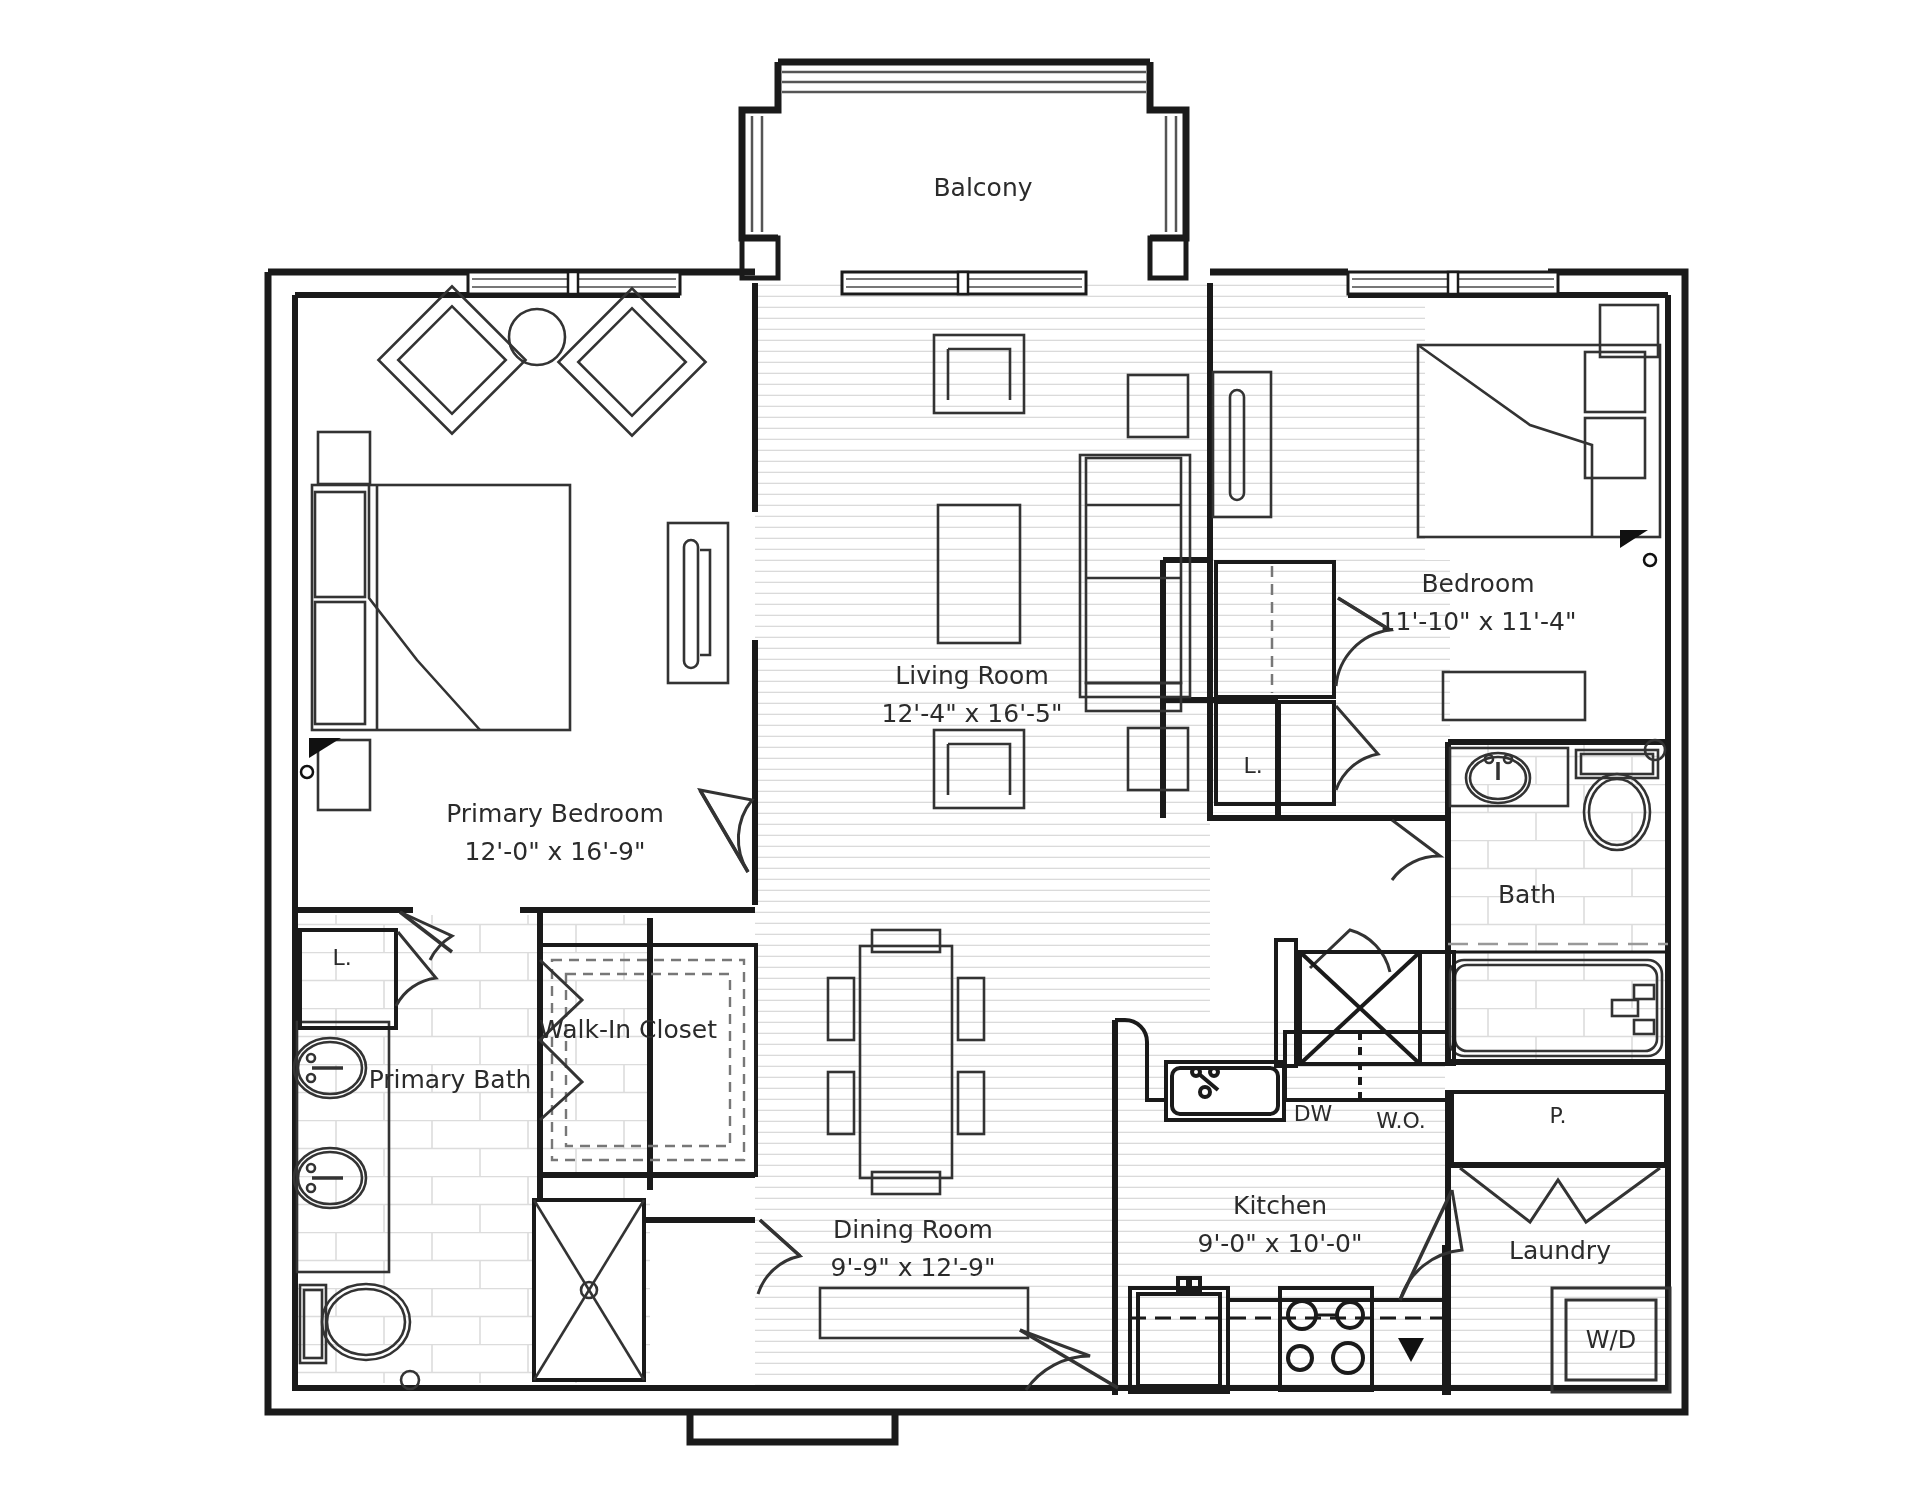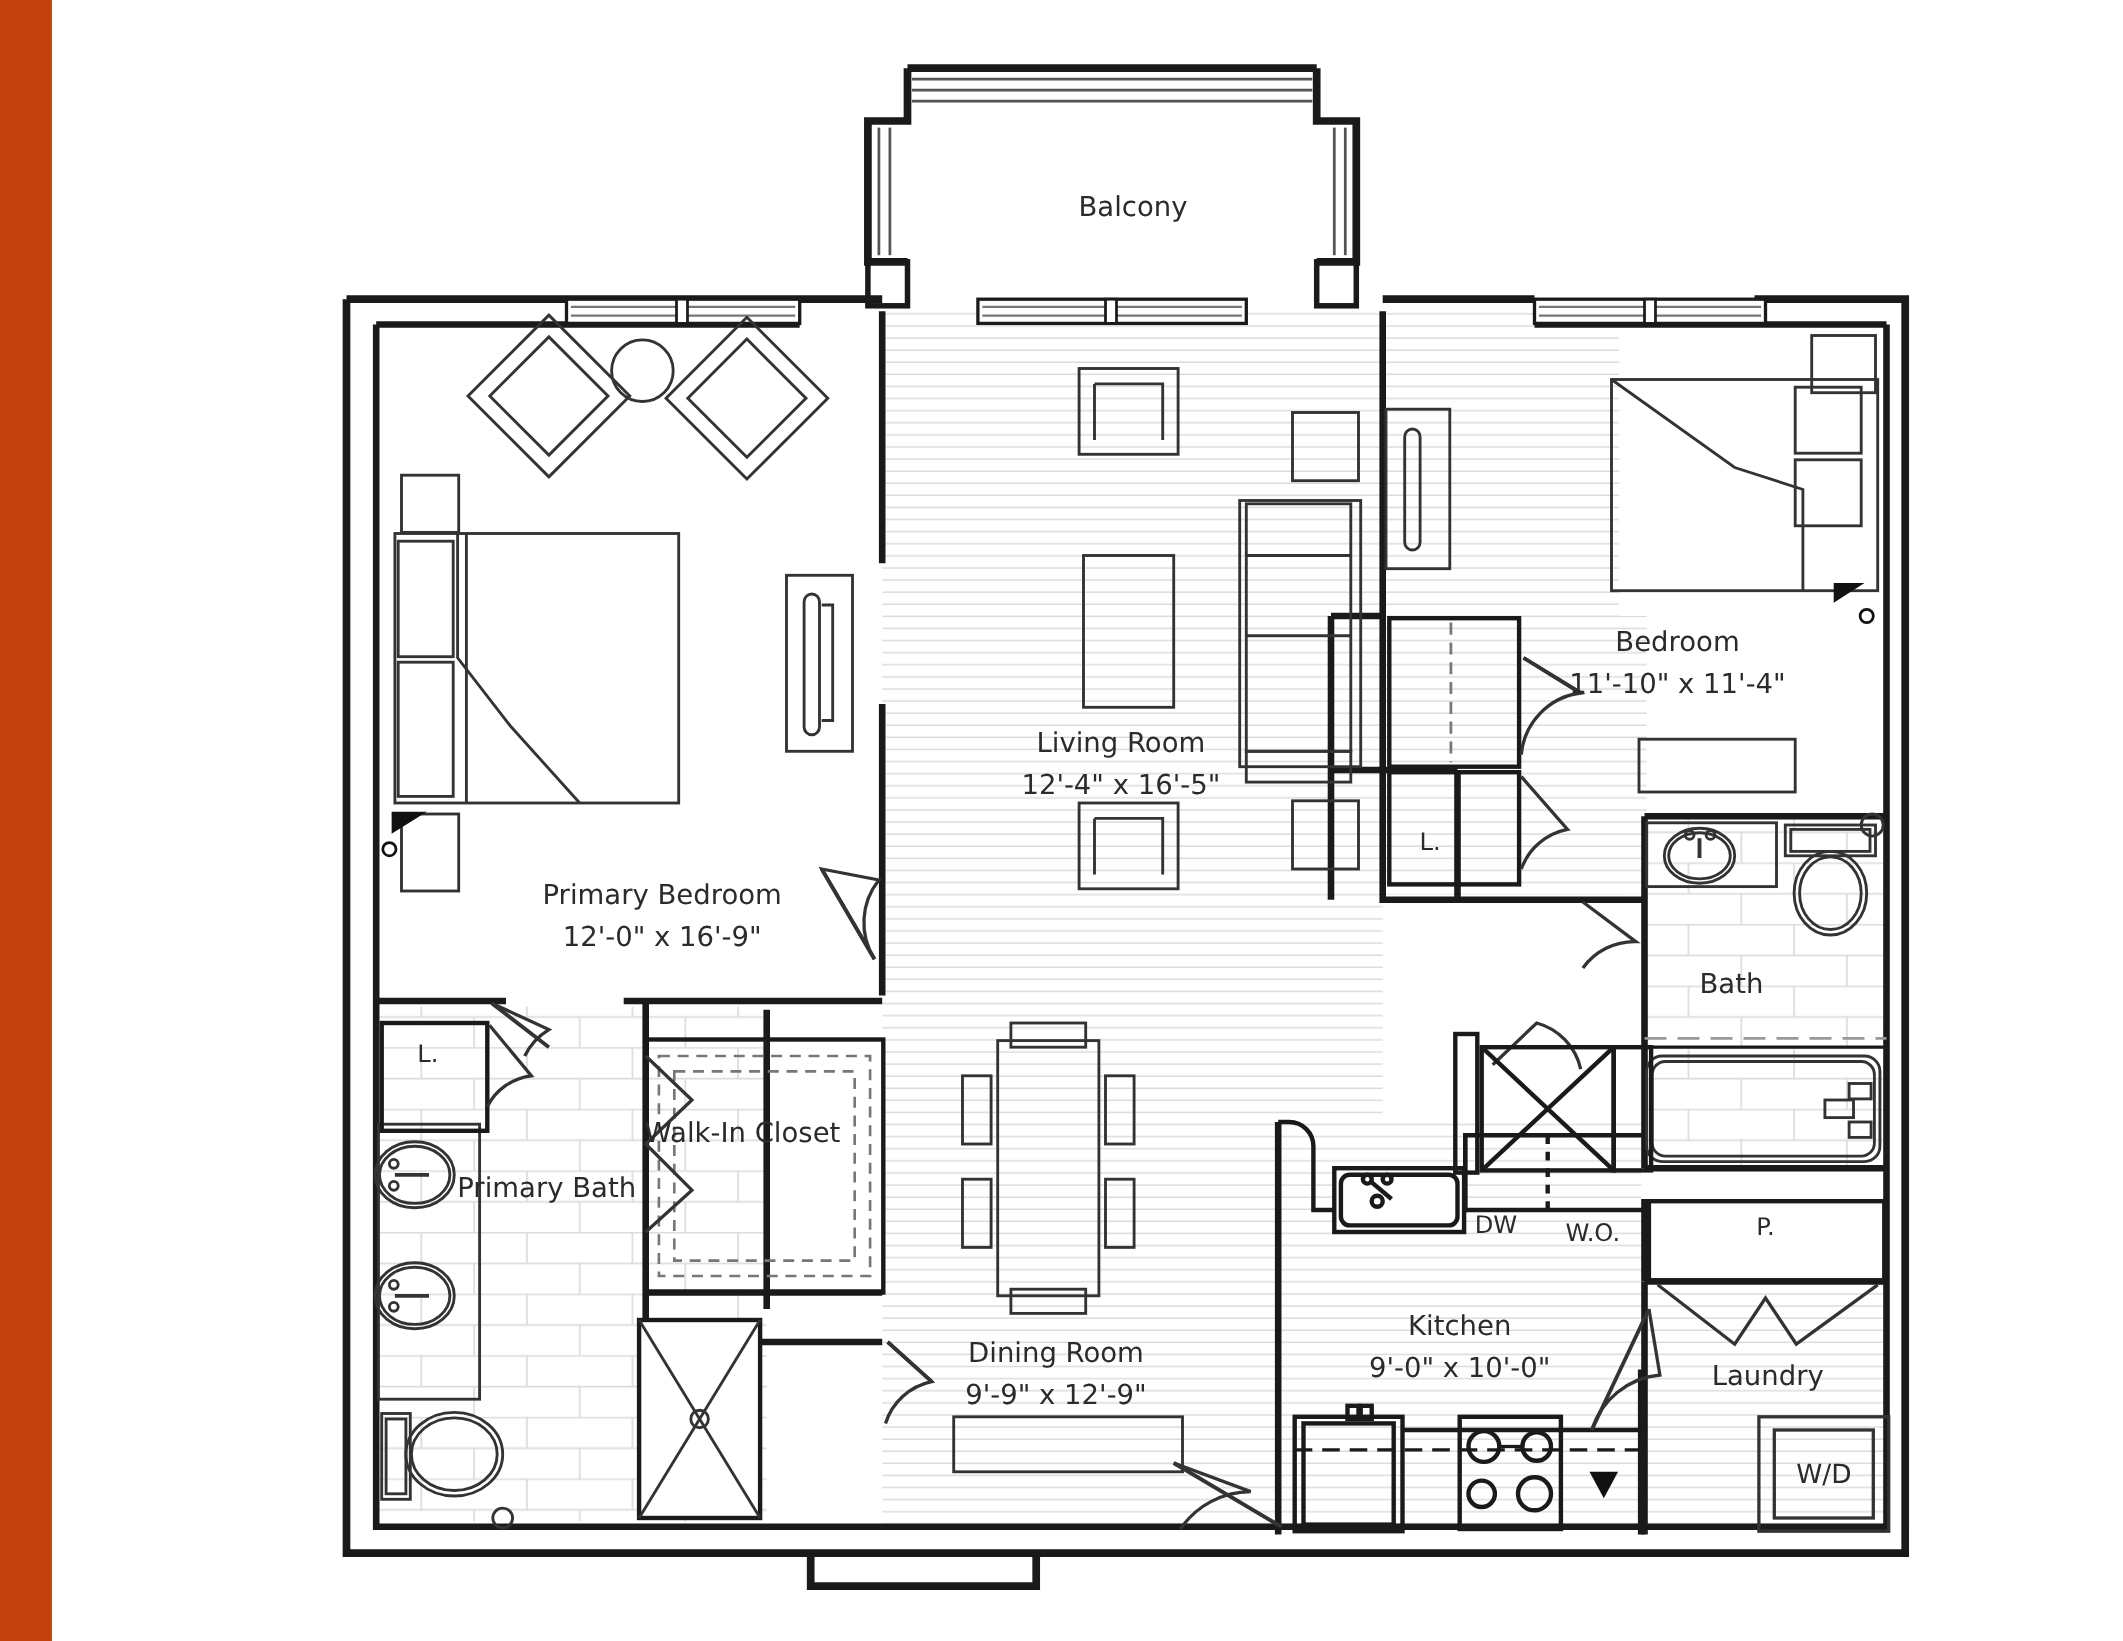--- a/index.html
+++ b/index.html
@@ -1,17 +1,17 @@
 <!DOCTYPE html>
 <html><head>
 <meta charset="utf-8">
 <style>
   html,body{margin:0;padding:0;background:#ffffff;}
   body{width:1930px;height:1492px;font-family:"DejaVu Sans",sans-serif;overflow:hidden;}
-  #stage{position:relative;width:1660px;height:1492px;background:#c2410c;padding-left:47px;}
+  #stage{position:relative;width:1660px;height:1492px;background:#4d7c0f;}
   svg{display:block;}
   .lbl{font-family:"DejaVu Sans",sans-serif;fill:#2b2b2b;}
 </style>
 </head>
 <body>
 
 <div id="stage">
 <svg id="plan-svg" width="1930" height="1492" viewBox="0 0 1930 1492">
 
   <defs>

